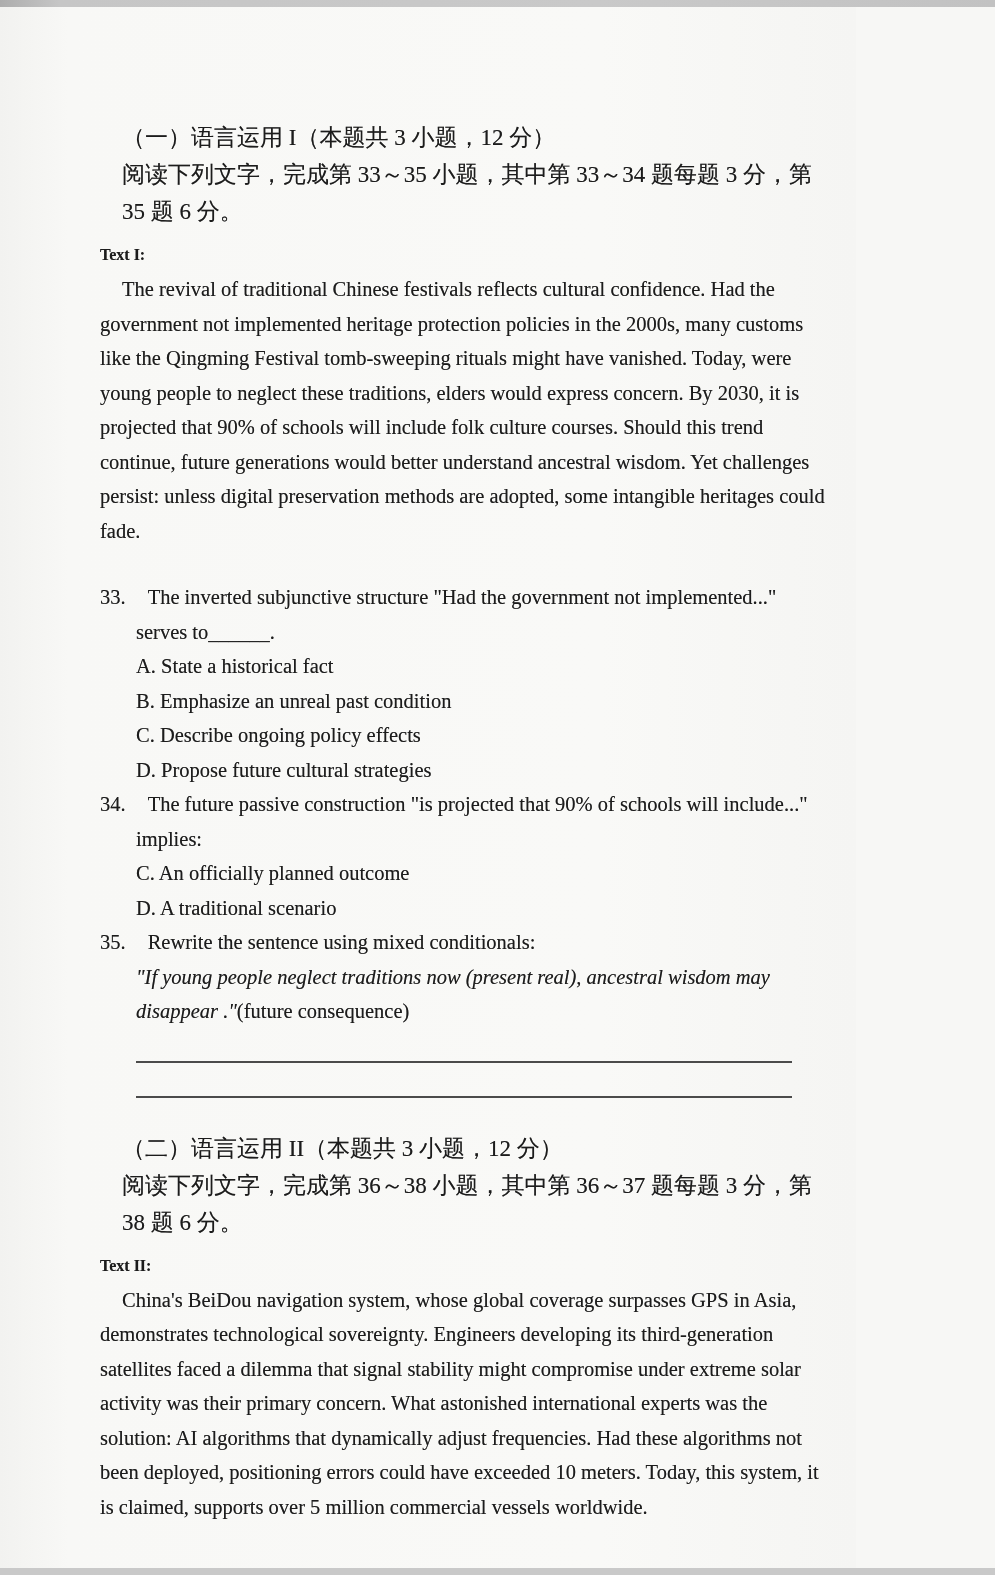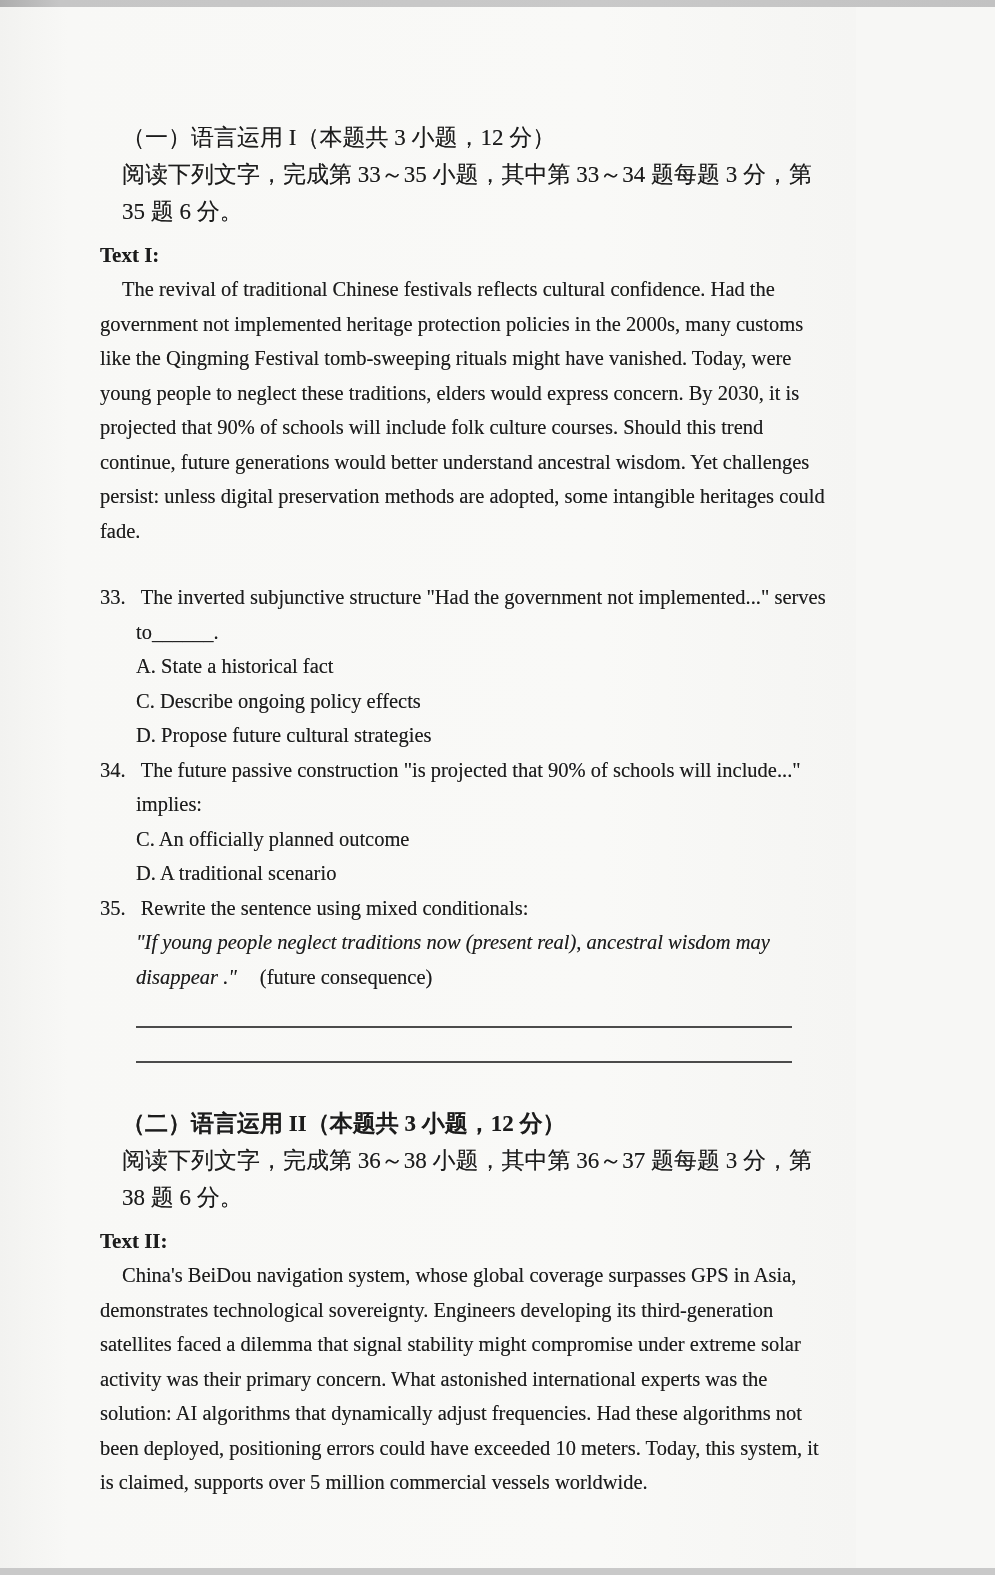--- a/index.html
+++ b/index.html
@@ -27,47 +27,47 @@
     text-shadow: 0 0 0.5px rgba(40,40,40,0.55);
   }
   .cn-heading {
     font-size: 23px; line-height: 37px;
     padding-left: 22px;
     font-family: "Liberation Serif", "DejaVu Serif", serif;
   }
   .cn-heading.first { padding-top: 112px; }
   .text-label {
     margin-top: 8px;
-    font-size: 21px; font-weight: bold; line-height: 34px;
+    font-size: 16px; font-weight: bold; line-height: 34px;
   }
   .passage {
     font-size: 20.5px; line-height: 34.5px;
     text-indent: 22px;
     max-width: 872px;
   }
   .q-block { font-size: 20.5px; line-height: 34.5px; }
   .q-block.q33 { margin-top: 32px; }
   .q-stem { padding-left: 36px; text-indent: -36px; max-width: 872px; }
-  .q-num { margin-right: 15px; }
+  .q-num { margin-right: 22px; }
   .q-option { padding-left: 36px; }
   .q-quote {
     padding-left: 36px;
     font-size: 20.5px; line-height: 34.5px;
     max-width: 800px;
   }
   .q-quote .italic { font-style: italic; }
-  .q-quote .roman { font-style: normal; margin-left: 23px; text-align: right; }
+  .q-quote .roman { font-style: normal; margin-left: 0; text-align: right; }
   .answer-line {
     height: 0;
     border-bottom: 2px solid #4b4b4b;
     margin-left: 36px; margin-right: 36px;
   }
   .answer-line.first { margin-top: 32px; }
   .answer-line.second { margin-top: 33px; }
-  .part2-heading { margin-top: 42px; font-weight: bold; }
+  .part2-heading { margin-top: 32px; }
   .footer {
     margin-top: 40px;
     text-align: center;
     text-indent: 36px;
     font-size: 20.5px; line-height: 34px;
     letter-spacing: 1px;
   }
 </style>
 </head>
 <body>
@@ -80,20 +80,21 @@
     <div class="cn-heading first">（一）语言运用 I（本题共 3 小题，12 分）</div>
     <div class="cn-heading">阅读下列文字，完成第 33～35 小题，其中第 33～34 题每题 3 分，第 35 题 6 分。</div>
     <div class="text-label">Text I:</div>
     <p class="passage">The revival of traditional Chinese festivals reflects cultural confidence. Had the government not implemented heritage protection policies in the 2000s, many customs like the Qingming Festival tomb-sweeping rituals might have vanished. Today, were young people to neglect these traditions, elders would express concern. By 2030, it is projected that 90% of schools will include folk culture courses. Should this trend continue, future generations would better understand ancestral wisdom. Yet challenges persist: unless digital preservation methods are adopted, some intangible heritages could fade.</p>
 
     <div class="q-block q33">
       <div class="q-stem">
         <span class="q-num">33.</span><span>The inverted subjunctive structure "Had the government not implemented..." serves to______.</span>
       </div>
       <div class="q-option">A. State a historical fact</div>
+      <div class="q-option">B. Emphasize an unreal past condition</div>
       <div class="q-option">C. Describe ongoing policy effects</div>
       <div class="q-option">D. Propose future cultural strategies</div>
     </div>
 
     <div class="q-block">
       <div class="q-stem">
         <span class="q-num">34.</span><span>The future passive construction "is projected that 90% of schools will include..." implies:</span>
       </div>
       <div class="q-option">C. An officially planned outcome</div>
       <div class="q-option">D. A traditional scenario</div>

